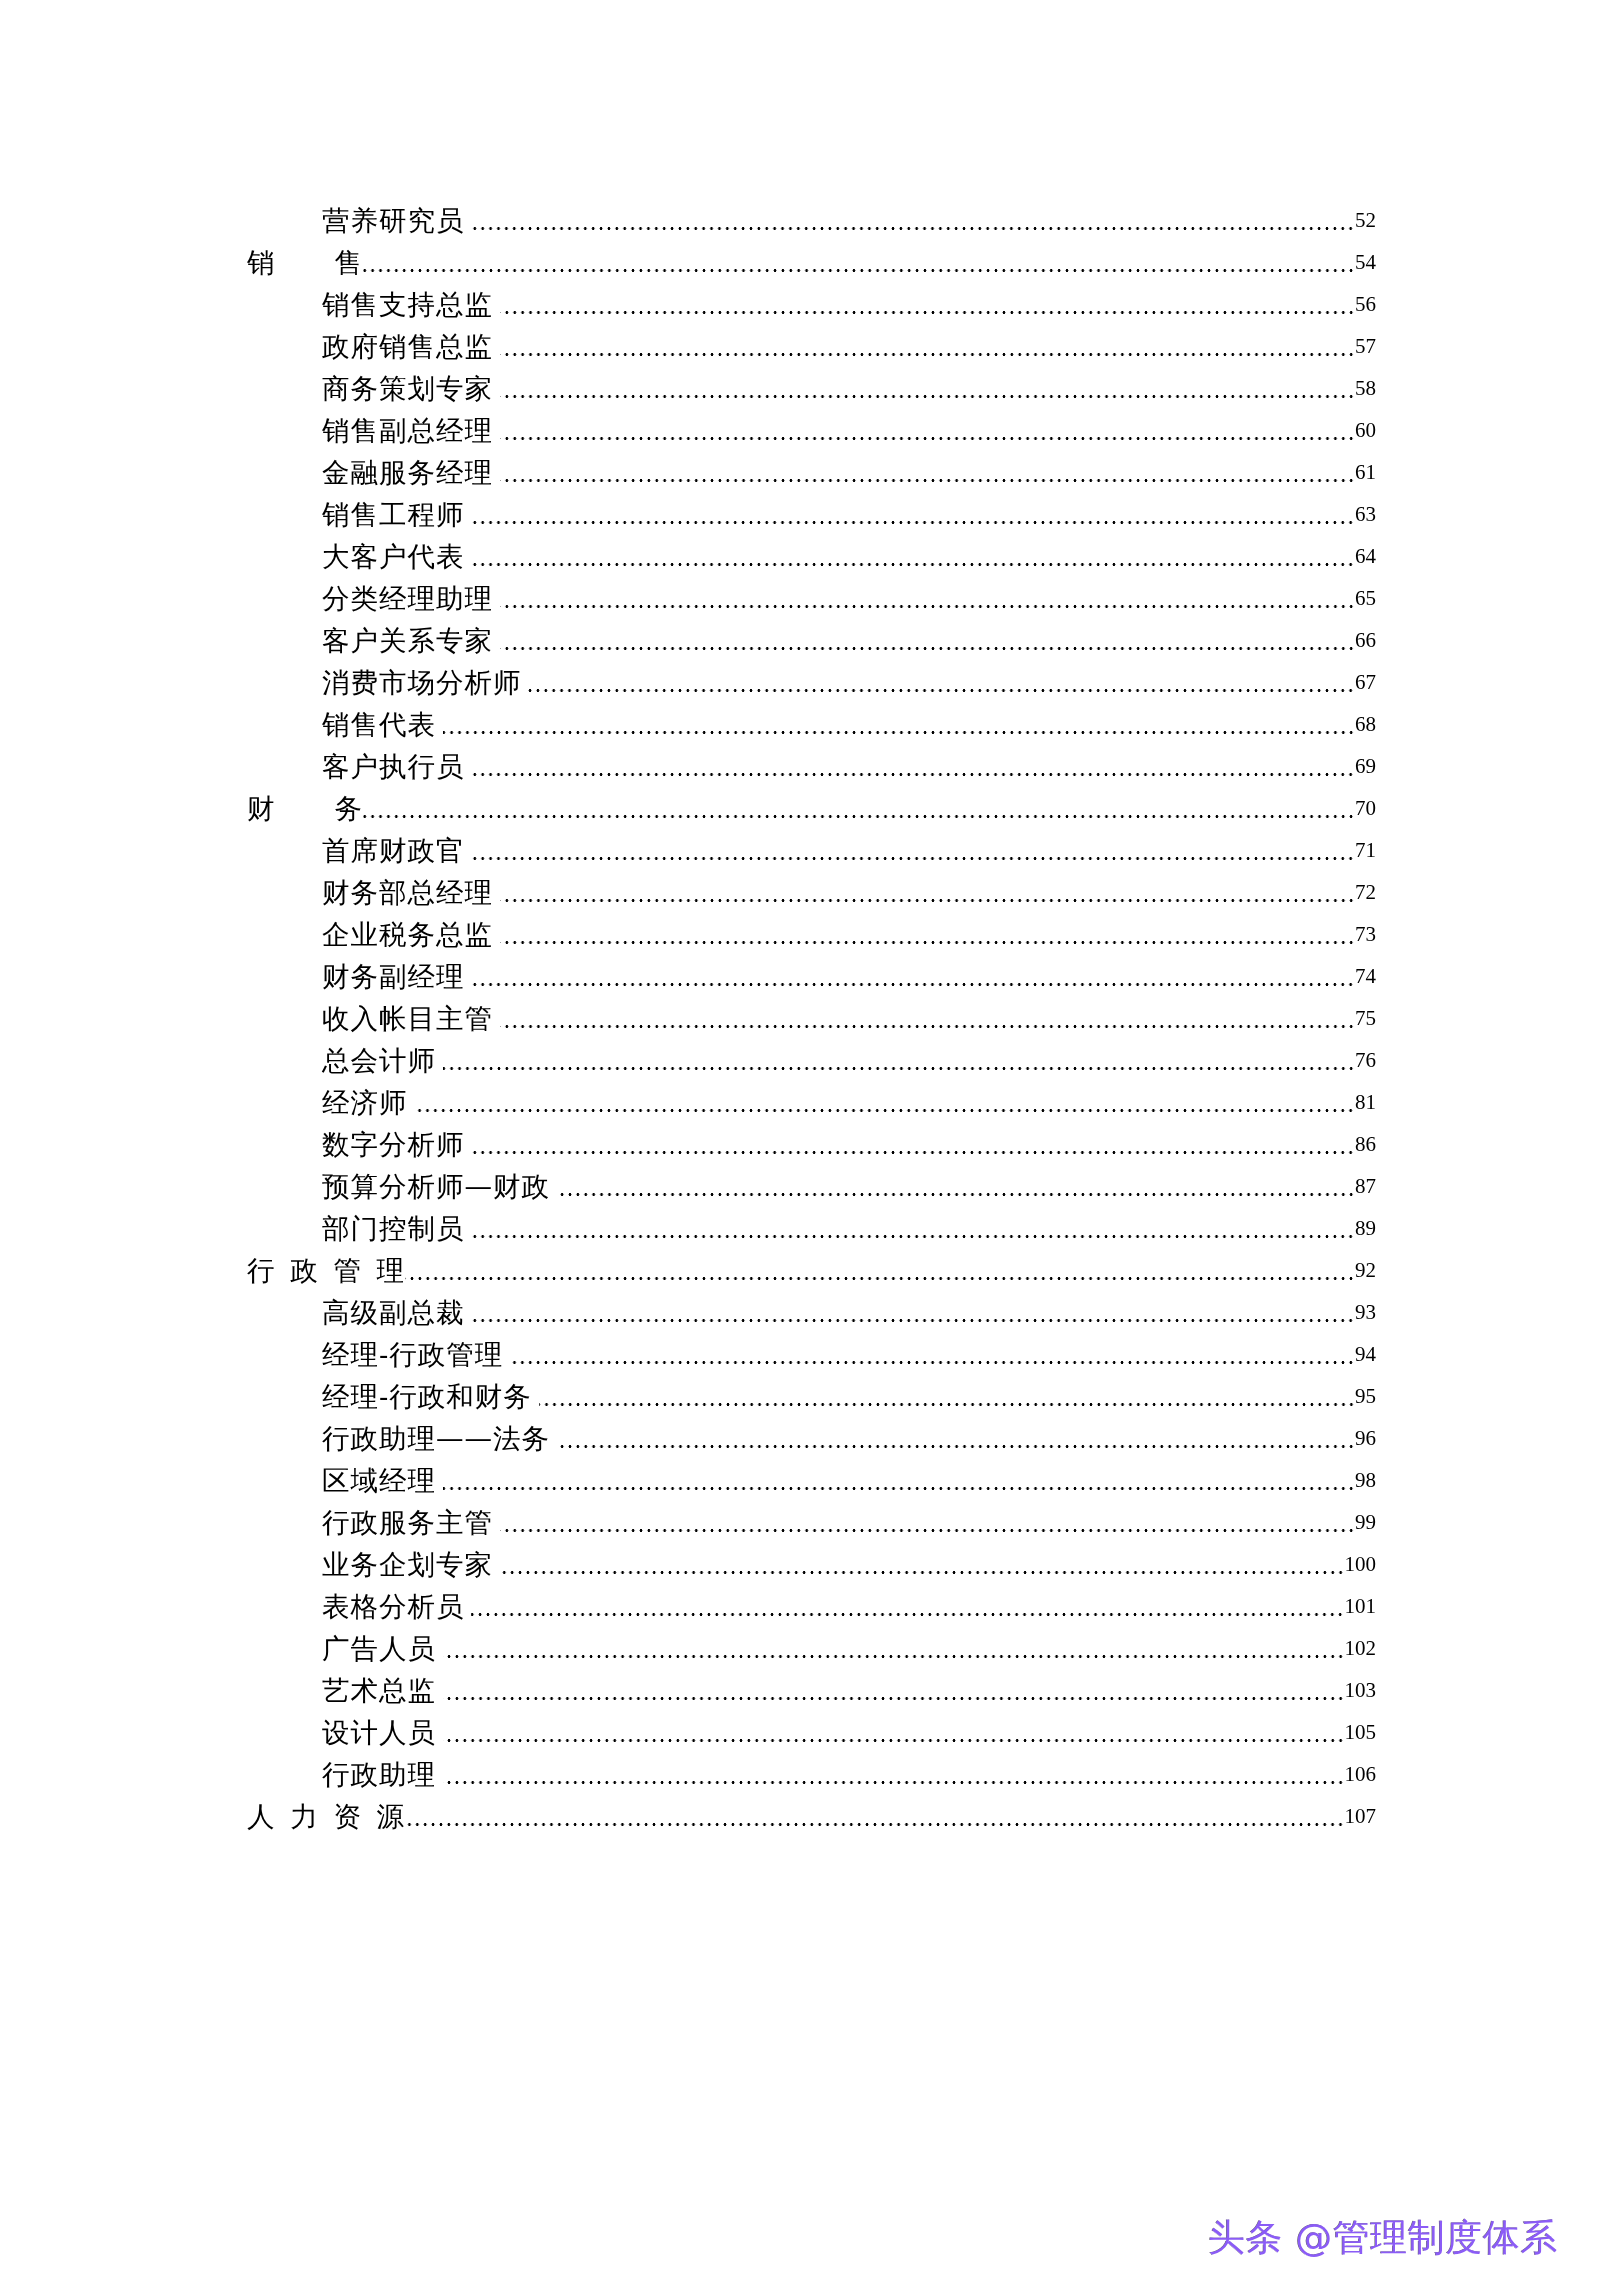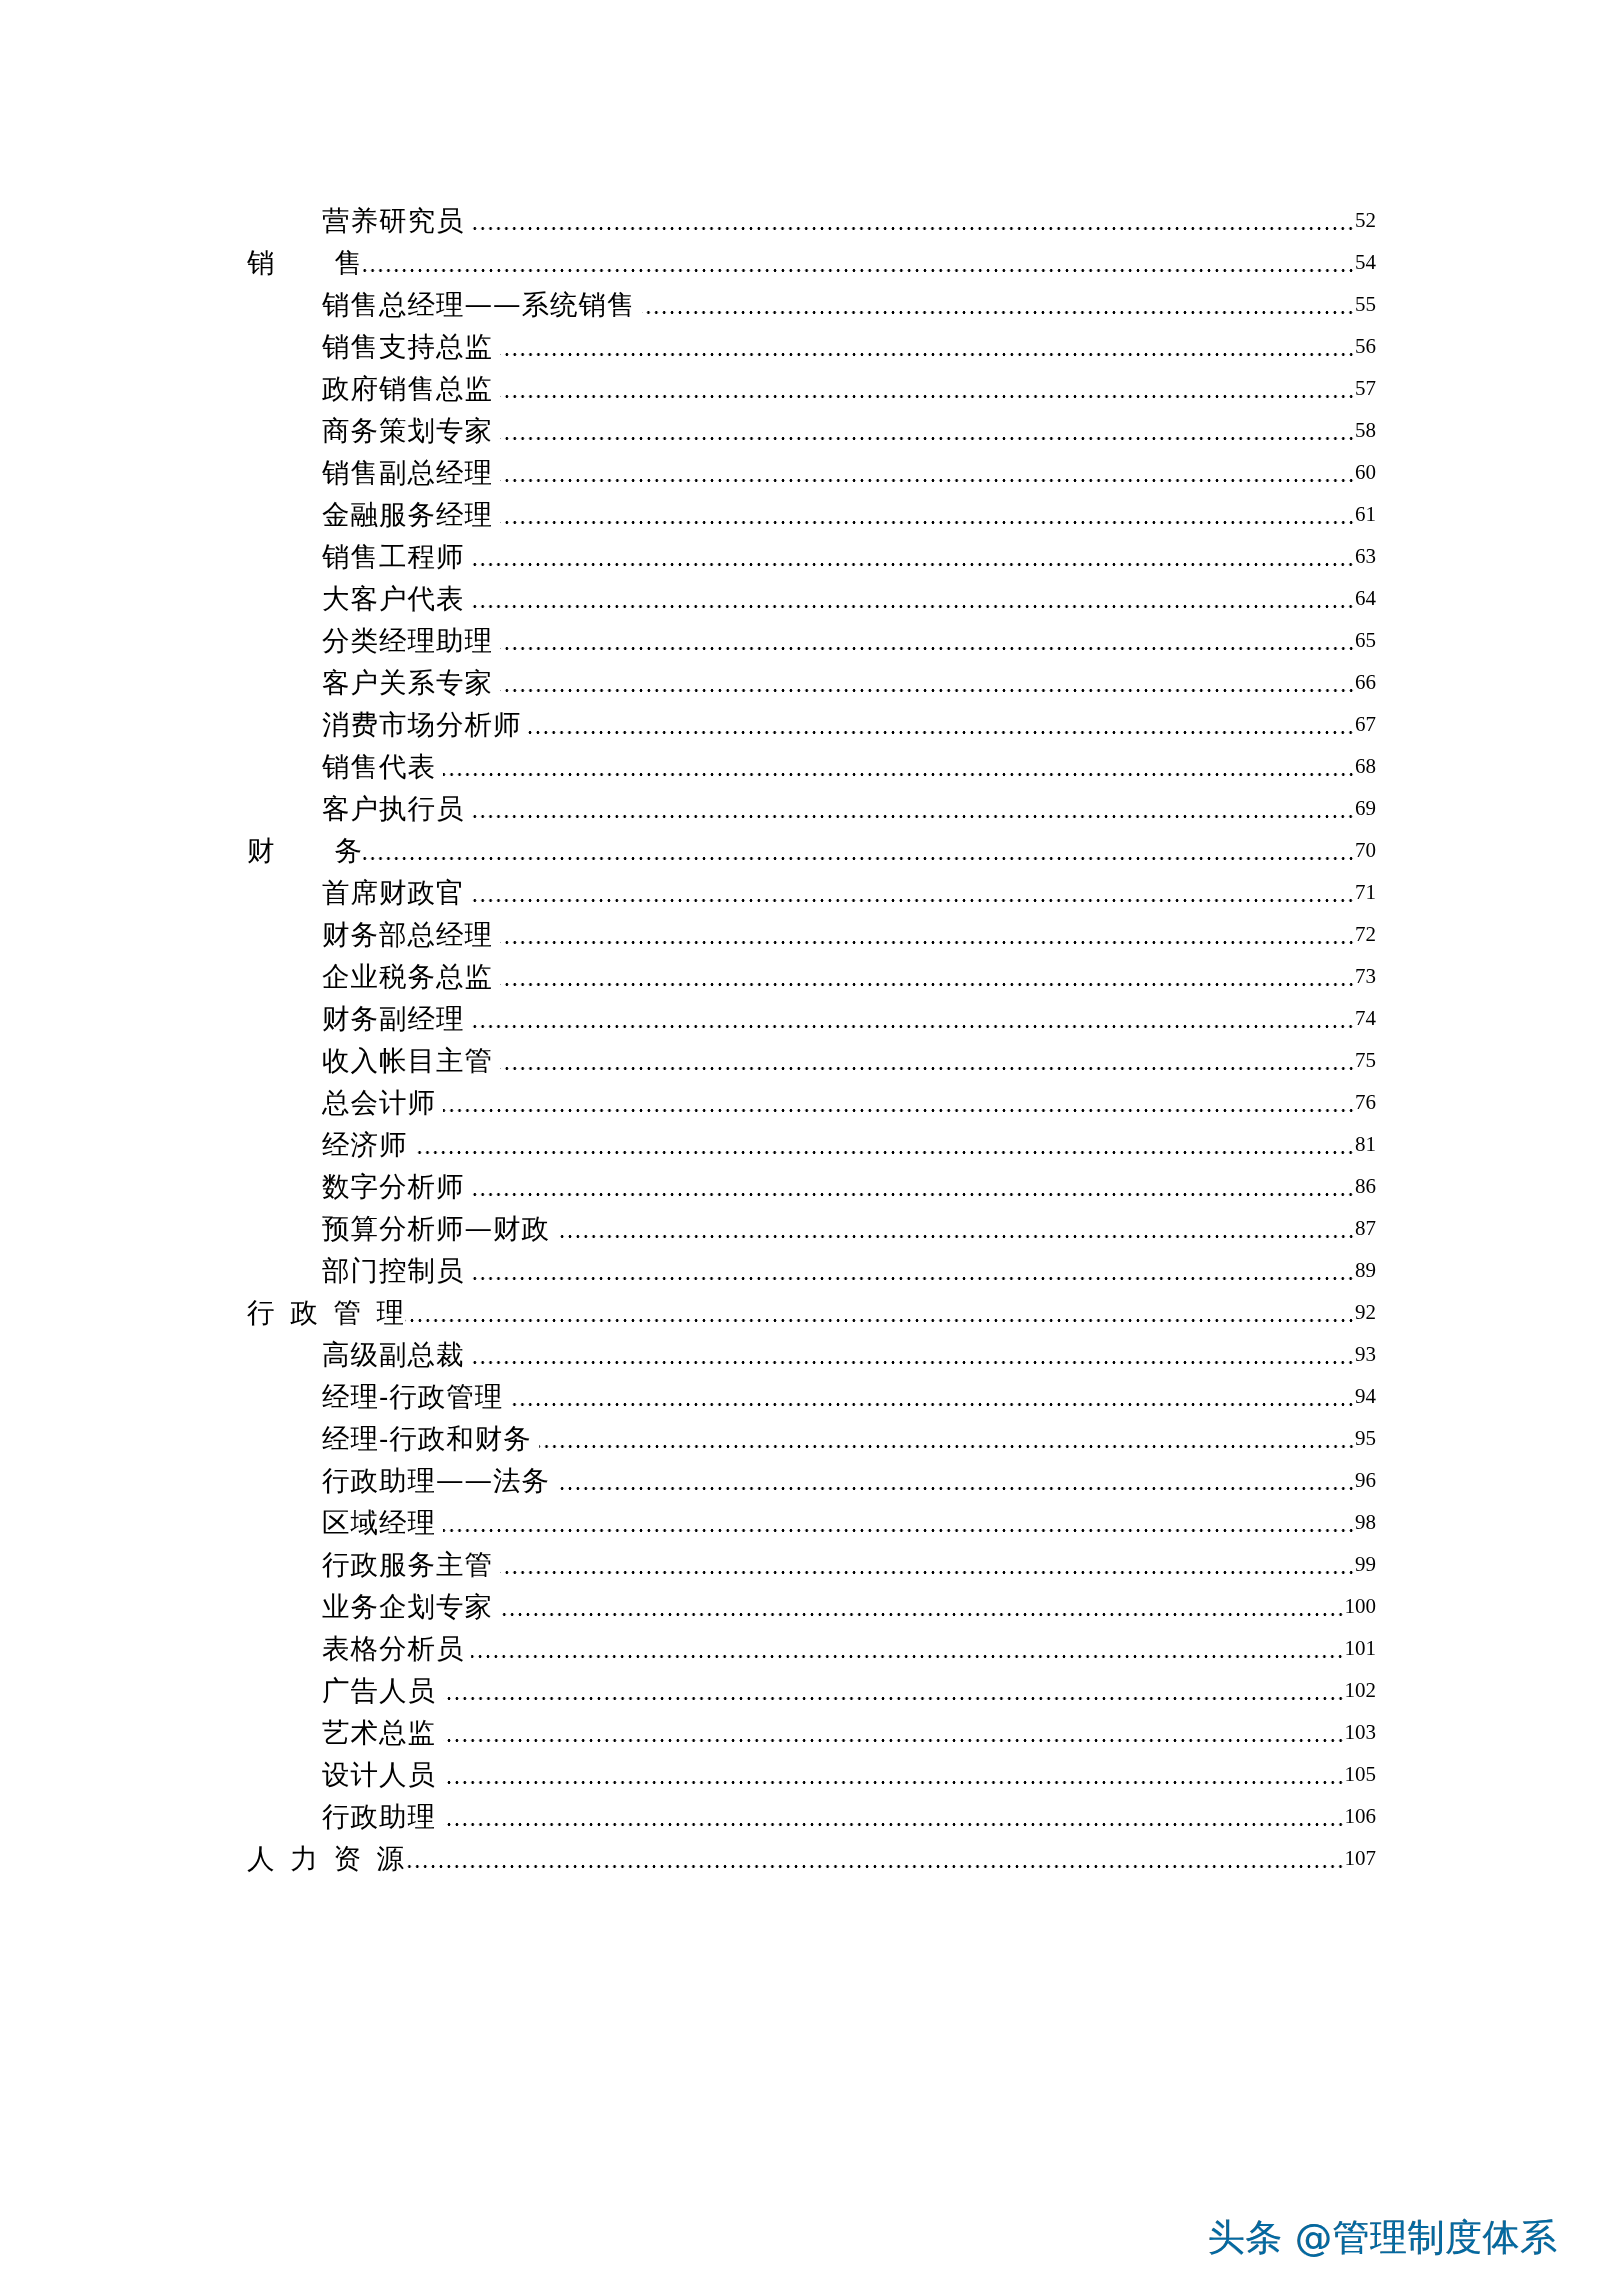--- a/index.html
+++ b/index.html
@@ -67,21 +67,21 @@
       font-size: 21px;
       text-align: right;
       min-width: 0;
     }
     .watermark {
       position: absolute;
       left: 1208px;
       top: 2213px;
       font-family: "DejaVu Sans", "Liberation Sans", sans-serif;
       font-size: 37px;
-      color: #0369a1;
+      color: #8b5cf6;
       letter-spacing: 0.5px;
       text-shadow: 1px 1px 0 #ffffff, -0.5px -0.5px 0 #666666;
       white-space: nowrap;
       text-align: right;
     }
   </style>
 </head>
 <body>
 
 <div class="toc" id="toc">
@@ -89,25 +89,20 @@
       <span class="title">营养研究员</span>
       <span class="leader"></span>
       <span class="page">52</span>
     </div>
     <div class="row section">
       <span class="title"><span class="sec-char" style="margin-right: 59px;">销</span><span class="sec-char">售</span></span>
       <span class="leader"></span>
       <span class="page">54</span>
     </div>
     <div class="row sub">
-      <span class="title">销售总经理——系统销售</span>
-      <span class="leader"></span>
-      <span class="page">55</span>
-    </div>
-    <div class="row sub">
       <span class="title">销售支持总监</span>
       <span class="leader"></span>
       <span class="page">56</span>
     </div>
     <div class="row sub">
       <span class="title">政府销售总监</span>
       <span class="leader"></span>
       <span class="page">57</span>
     </div>
     <div class="row sub">

